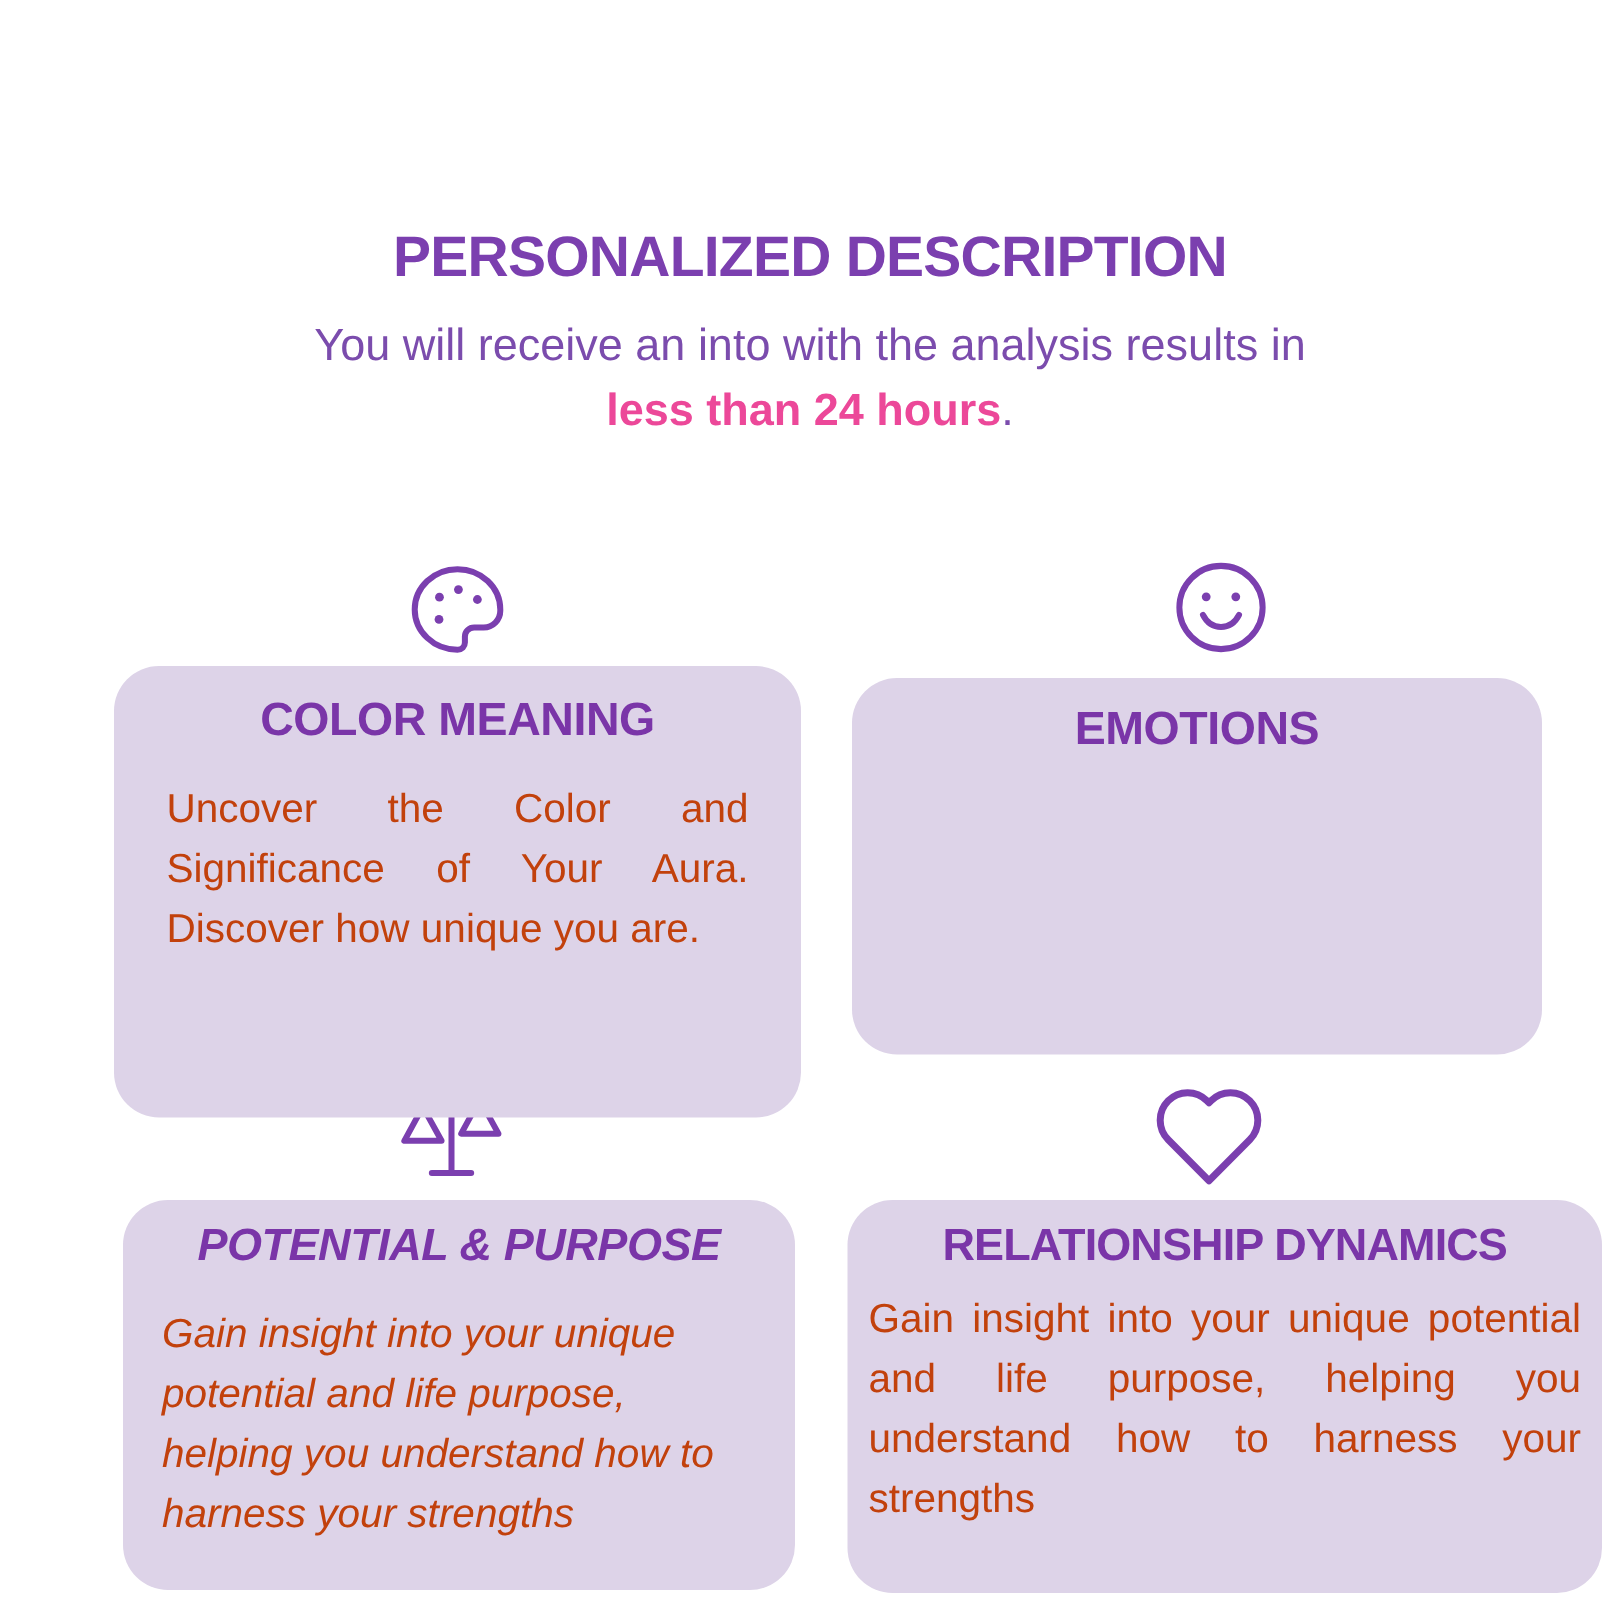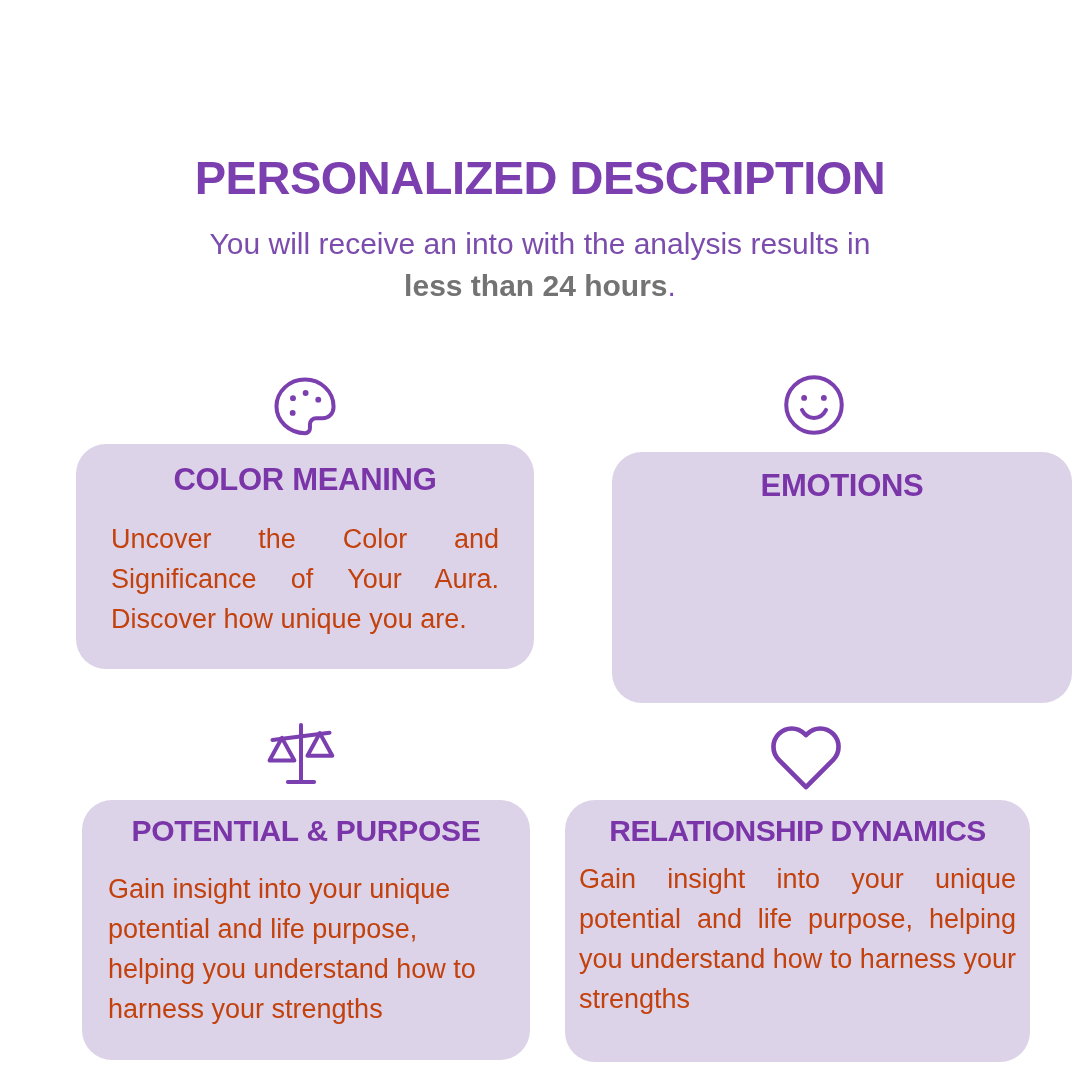--- a/index.html
+++ b/index.html
@@ -18,40 +18,40 @@
   
   .header {
     position: absolute;
     left: 0;
     top: 0;
     width: 1080px;
     padding-top: 146px;
     text-align: center;
   }
   .page-title {
-    font-size: 47px;
+    font-size: 38px;
     font-weight: 700;
     letter-spacing: -0.5px;
     line-height: 1.38;
     color: #7B3FAF;
     margin: 0;
     padding: 0 118px;
     text-transform: uppercase;
   }
   .page-subtitle {
     margin: 12px 0 0 0;
     font-size: 30px;
     line-height: 1.42;
     color: #7B4CAD;
     font-weight: 400;
     padding: 0 180px;
   }
   .page-subtitle b {
     font-weight: 700;
-    color: #737373;
+    color: #ec4899;
   }
 
   
   .card {
     position: absolute;
     background: #DDD3E8;
     border-radius: 30px;
     box-sizing: border-box;
   }
   .card-title {
@@ -69,47 +69,47 @@
     font-size: 27px;
     line-height: 1.48;
     color: #c2410c;
     text-align: justify;
     text-justify: inter-word;
   }
 
   
   #card-color-meaning {
     left: 76px;  top: 444px;
-    width: 458px; height: 225px;
+    width: 458px; height: 301px;
     padding: 18px 35px 0 35px;
   }
   #card-color-meaning .card-body { margin-top: 22px; }
 
   
   #card-emotions {
     left: 568px; top: 452px;
     width: 460px; height: 251px;
     padding: 16px 33px 0 33px;
-    margin-left: 44px;
   }
   #card-emotions .card-body { margin-top: 22px; }
 
   
   #card-potential {
     left: 82px;  top: 800px;
     width: 448px; height: 260px;
     padding: 14px 26px 0 26px;
+    font-style: italic;
   }
   #card-potential .card-title { font-size: 30px; }
   #card-potential .card-body { margin-top: 22px; text-align: left; }
 
   
   #card-relationship {
     left: 565px; top: 800px;
-    width: 465px; height: 262px;
+    width: 503px; height: 262px;
     padding: 14px 14px 0 14px;
   }
   #card-relationship .card-title { font-size: 30px; letter-spacing: -0.6px; }
   #card-relationship .card-body { margin-top: 12px; }
 
   
   .card-icon {
     position: absolute;
     width: 74px;
     height: 74px;

